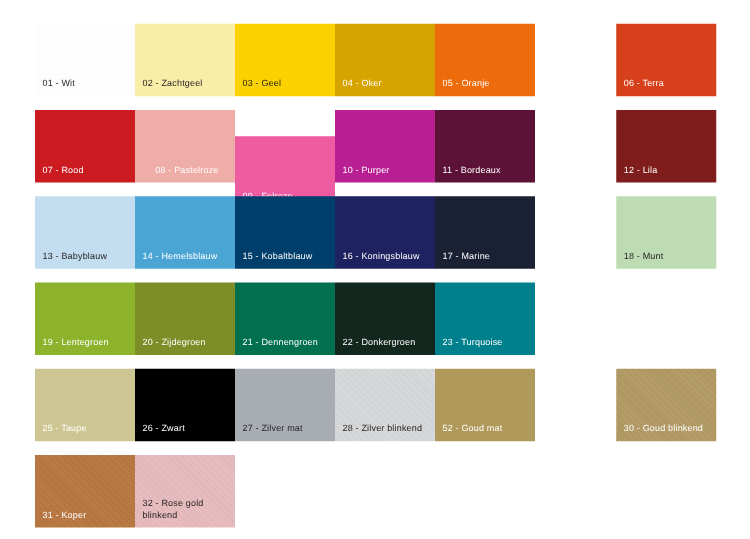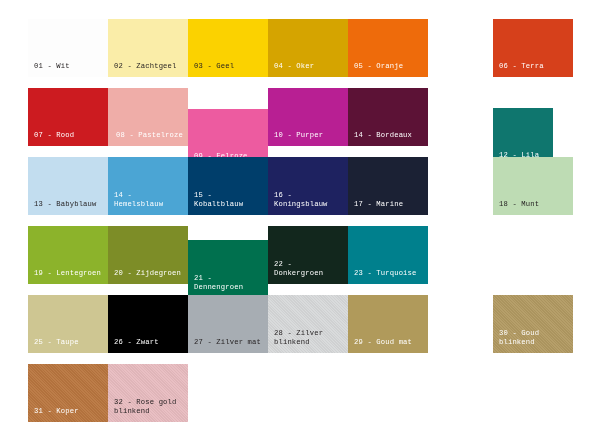--- a/index.html
+++ b/index.html
@@ -34,21 +34,21 @@
   }
   .swatch-label {
     position: absolute;
     left: 6px;
     bottom: 5px;
     right: 3px;
     font-size: 7.2px;
     line-height: 9.6px;
     letter-spacing: 0.15px;
     white-space: pre-line;
-    font-family: Liberation Mono, monospace;
+    font-family: Liberation Sans, sans-serif;
   }
   .lbl-dark { color: #231f20; }
   .lbl-light { color: #ffffff; }
 
   
   .sheen-silver {
     background-image:
       linear-gradient(100deg,
         rgba(255,255,255,0.00) 0%,
         rgba(255,255,255,0.55) 12%,
@@ -140,23 +140,23 @@
     <div class="swatch" style="left: 188px; top: 88px; width: 80px; height: 58px; background: rgb(237, 91, 160); margin-top: 21px;">
       <div class="swatch-fill"></div>
       <div class="swatch-label lbl-light">09 - Felroze</div>
     </div>
     <div class="swatch" style="left: 268px; top: 88px; width: 80px; height: 58px; background: rgb(184, 31, 147);">
       <div class="swatch-fill"></div>
       <div class="swatch-label lbl-light">10 - Purper</div>
     </div>
     <div class="swatch" style="left: 348px; top: 88px; width: 80px; height: 58px; background: rgb(92, 18, 54);">
       <div class="swatch-fill"></div>
-      <div class="swatch-label lbl-light">14 - Bordeaux</div>
-    </div>
-    <div class="swatch" style="left: 493px; top: 88px; width: 60px; height: 58px; background: #0f766e; margin-top: 20px;">
+      <div class="swatch-label lbl-light">11 - Bordeaux</div>
+    </div>
+    <div class="swatch" style="left: 493px; top: 88px; width: 80px; height: 58px; background: #7f1d1d;">
       <div class="swatch-fill"></div>
       <div class="swatch-label lbl-light">12 - Lila</div>
     </div>
     <div class="swatch" style="left: 28px; top: 157px; width: 80px; height: 58px; background: rgb(194, 221, 239);">
       <div class="swatch-fill"></div>
       <div class="swatch-label lbl-dark">13 - Babyblauw</div>
     </div>
     <div class="swatch" style="left: 108px; top: 157px; width: 80px; height: 58px; background: rgb(75, 165, 212);">
       <div class="swatch-fill"></div>
       <div class="swatch-label lbl-light">14 - Hemelsblauw</div>
@@ -178,21 +178,21 @@
       <div class="swatch-label lbl-dark">18 - Munt</div>
     </div>
     <div class="swatch" style="left: 28px; top: 226px; width: 80px; height: 58px; background: rgb(140, 179, 43);">
       <div class="swatch-fill"></div>
       <div class="swatch-label lbl-light">19 - Lentegroen</div>
     </div>
     <div class="swatch" style="left: 108px; top: 226px; width: 80px; height: 58px; background: rgb(125, 141, 39);">
       <div class="swatch-fill"></div>
       <div class="swatch-label lbl-light">20 - Zijdegroen</div>
     </div>
-    <div class="swatch" style="left: 188px; top: 240px; width: 80px; height: 58px; background: rgb(0, 112, 78);">
+    <div class="swatch" style="left: 188px; top: 226px; width: 80px; height: 58px; background: rgb(0, 112, 78);">
       <div class="swatch-fill"></div>
       <div class="swatch-label lbl-light">21 - Dennengroen</div>
     </div>
     <div class="swatch" style="left: 268px; top: 226px; width: 80px; height: 58px; background: rgb(18, 39, 29); padding-left: 40px;">
       <div class="swatch-fill"></div>
       <div class="swatch-label lbl-light">22 - Donkergroen</div>
     </div>
     <div class="swatch" style="left: 348px; top: 226px; width: 80px; height: 58px; background: rgb(0, 128, 141);">
       <div class="swatch-fill"></div>
       <div class="swatch-label lbl-light">23 - Turquoise</div>
@@ -208,21 +208,21 @@
     <div class="swatch" style="left: 188px; top: 295px; width: 80px; height: 58px; background: rgb(167, 173, 179); padding-left: 12px;">
       <div class="swatch-fill"></div>
       <div class="swatch-label lbl-dark">27 - Zilver mat</div>
     </div>
     <div class="swatch" style="left: 268px; top: 295px; width: 80px; height: 58px; background: rgb(215, 217, 218);">
       <div class="swatch-fill sheen-silver grain"></div>
       <div class="swatch-label lbl-dark">28 - Zilver blinkend</div>
     </div>
     <div class="swatch" style="left: 348px; top: 295px; width: 80px; height: 58px; background: rgb(176, 154, 91);">
       <div class="swatch-fill"></div>
-      <div class="swatch-label lbl-light">29 - Goud mat</div>
+      <div class="swatch-label lbl-light">52 - Goud mat</div>
     </div>
     <div class="swatch" style="left: 493px; top: 295px; width: 80px; height: 58px; background: rgb(178, 154, 98);">
       <div class="swatch-fill sheen-gold grain"></div>
       <div class="swatch-label lbl-light">30 - Goud blinkend</div>
     </div>
     <div class="swatch" style="left: 28px; top: 364px; width: 80px; height: 58px; background: rgb(185, 118, 63);">
       <div class="swatch-fill sheen-copper grain"></div>
       <div class="swatch-label lbl-light">31 - Koper</div>
     </div>
     <div class="swatch" style="left: 108px; top: 364px; width: 80px; height: 58px; background: rgb(232, 188, 192);">

